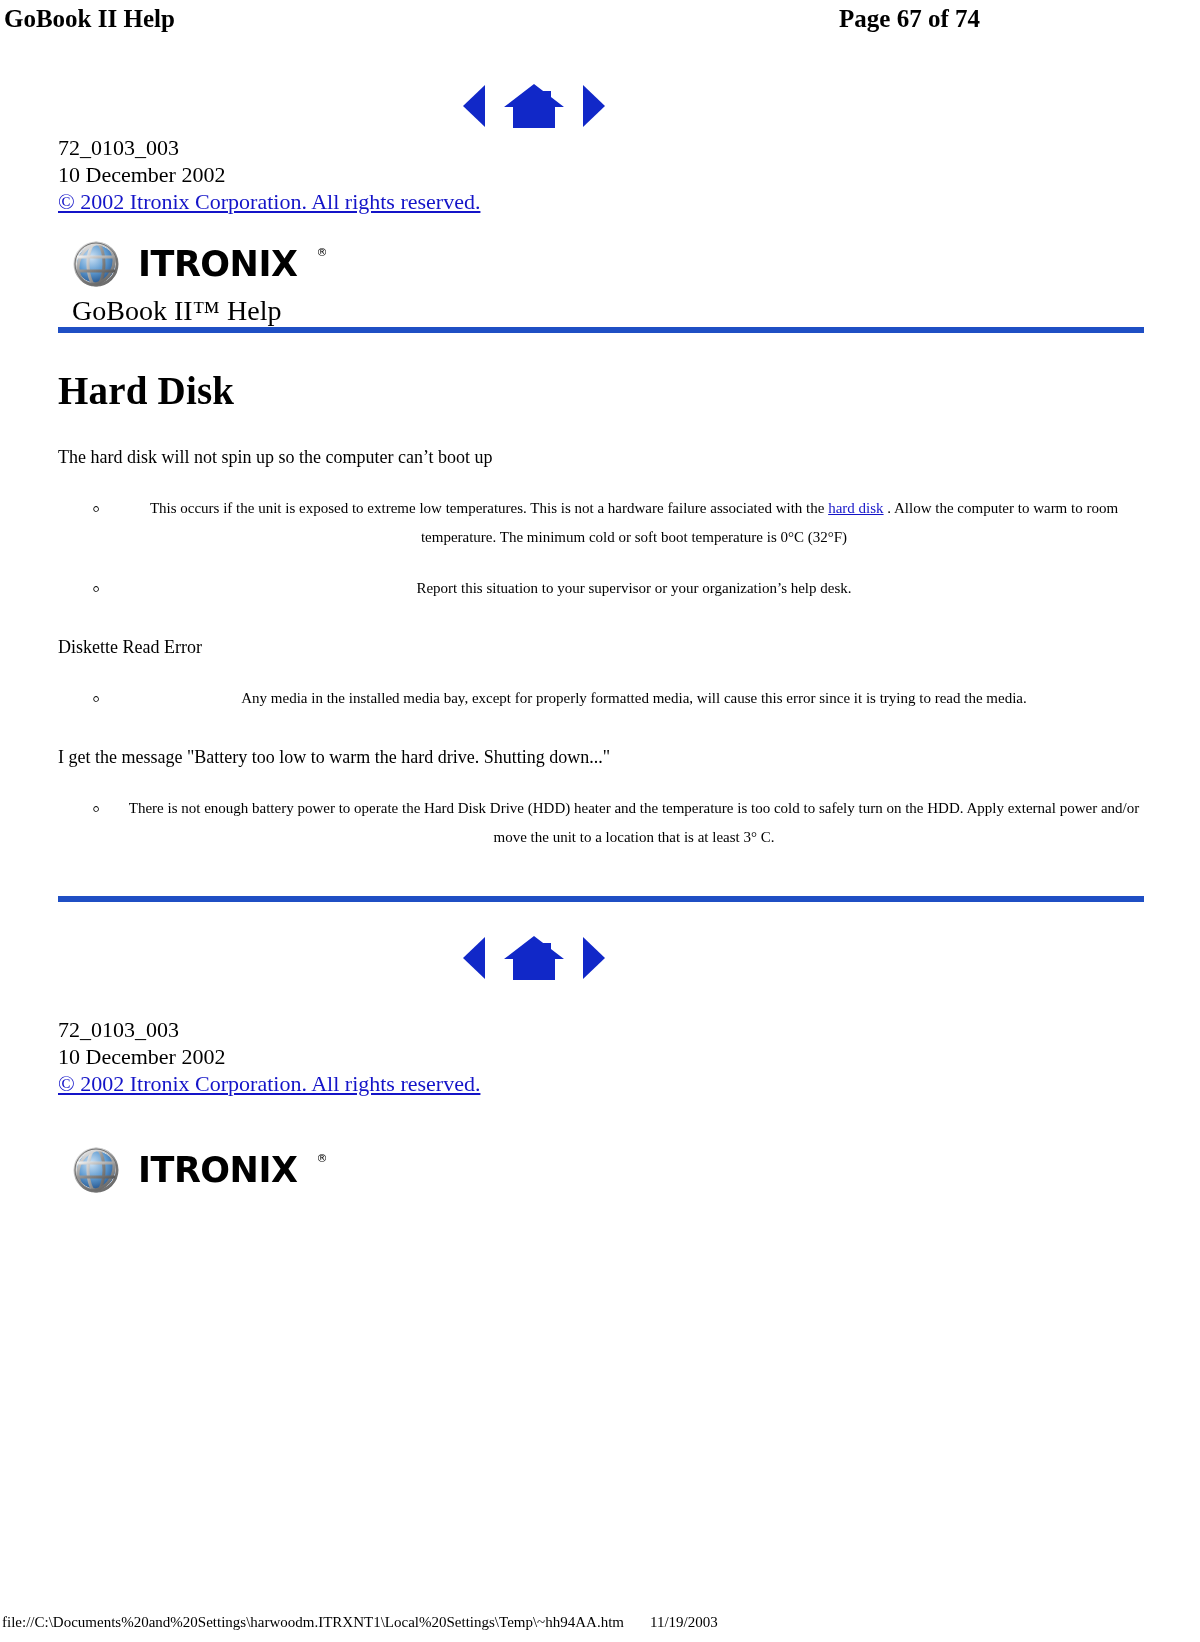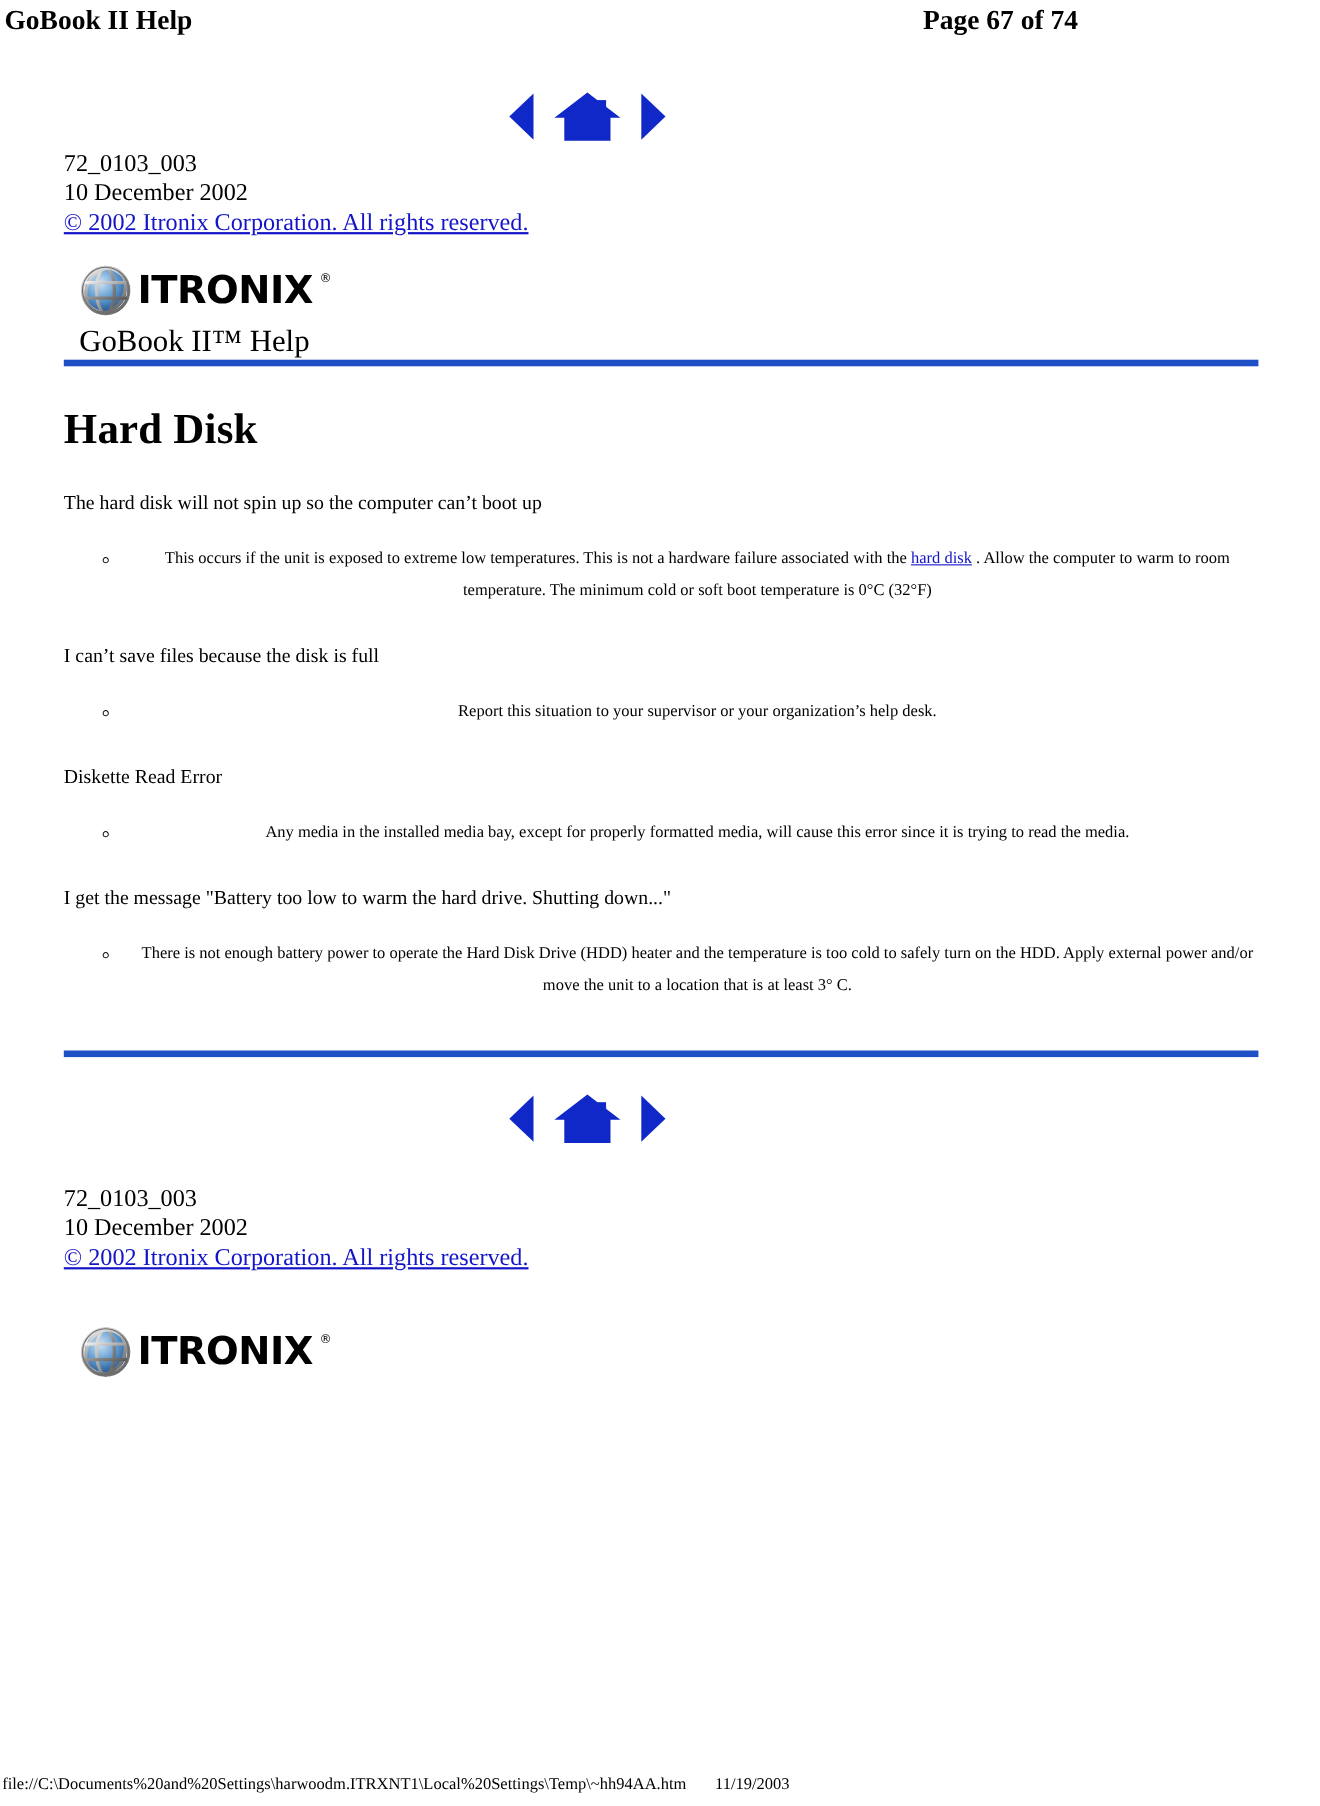--- a/index.html
+++ b/index.html
@@ -84,21 +84,21 @@
     color: #1414c8;
     text-decoration: underline;
   }
 
   
   .logo-block {
     margin-left: 72px;
     margin-top: 24px;
     display: flex;
     align-items: center;
-    gap: 5px;
+    gap: 18px;
     height: 50px;
   }
   .logo-word {
     font-family: "DejaVu Sans", sans-serif;
     font-weight: bold;
     font-size: 35px;
     letter-spacing: -0.5px;
     color: #000;
     line-height: 1;
   }
@@ -259,21 +259,20 @@
   <div class="banner-title">GoBook II™ Help</div>
   <div class="blue-rule"></div>
 
   <h1 class="doc-title">Hard Disk</h1>
 
   <p class="para">The hard disk will not spin up so the computer can’t boot up</p>
   <ul class="bullets">
     <li><span>This occurs if the unit is exposed to extreme low temperatures. This is not a hardware failure associated with the </span><a class="doclink" href="#">hard disk</a><span> .  Allow the computer to warm to room temperature.  The minimum cold or soft boot temperature is 0°C (32°F)</span></li>
   </ul>
 
-  <p class="para">I can’t save files because the disk is full</p>
   <ul class="bullets">
     <li><span>Report this situation to your supervisor or your organization’s help desk.</span></li>
   </ul>
 
   <p class="para">Diskette Read Error</p>
   <ul class="bullets">
     <li><span>Any media in the installed media bay, except for properly formatted media, will cause this error since it is trying to read the media.</span></li>
   </ul>
 
   <p class="para">I get the message "Battery too low to warm the hard drive.  Shutting down..."</p>

